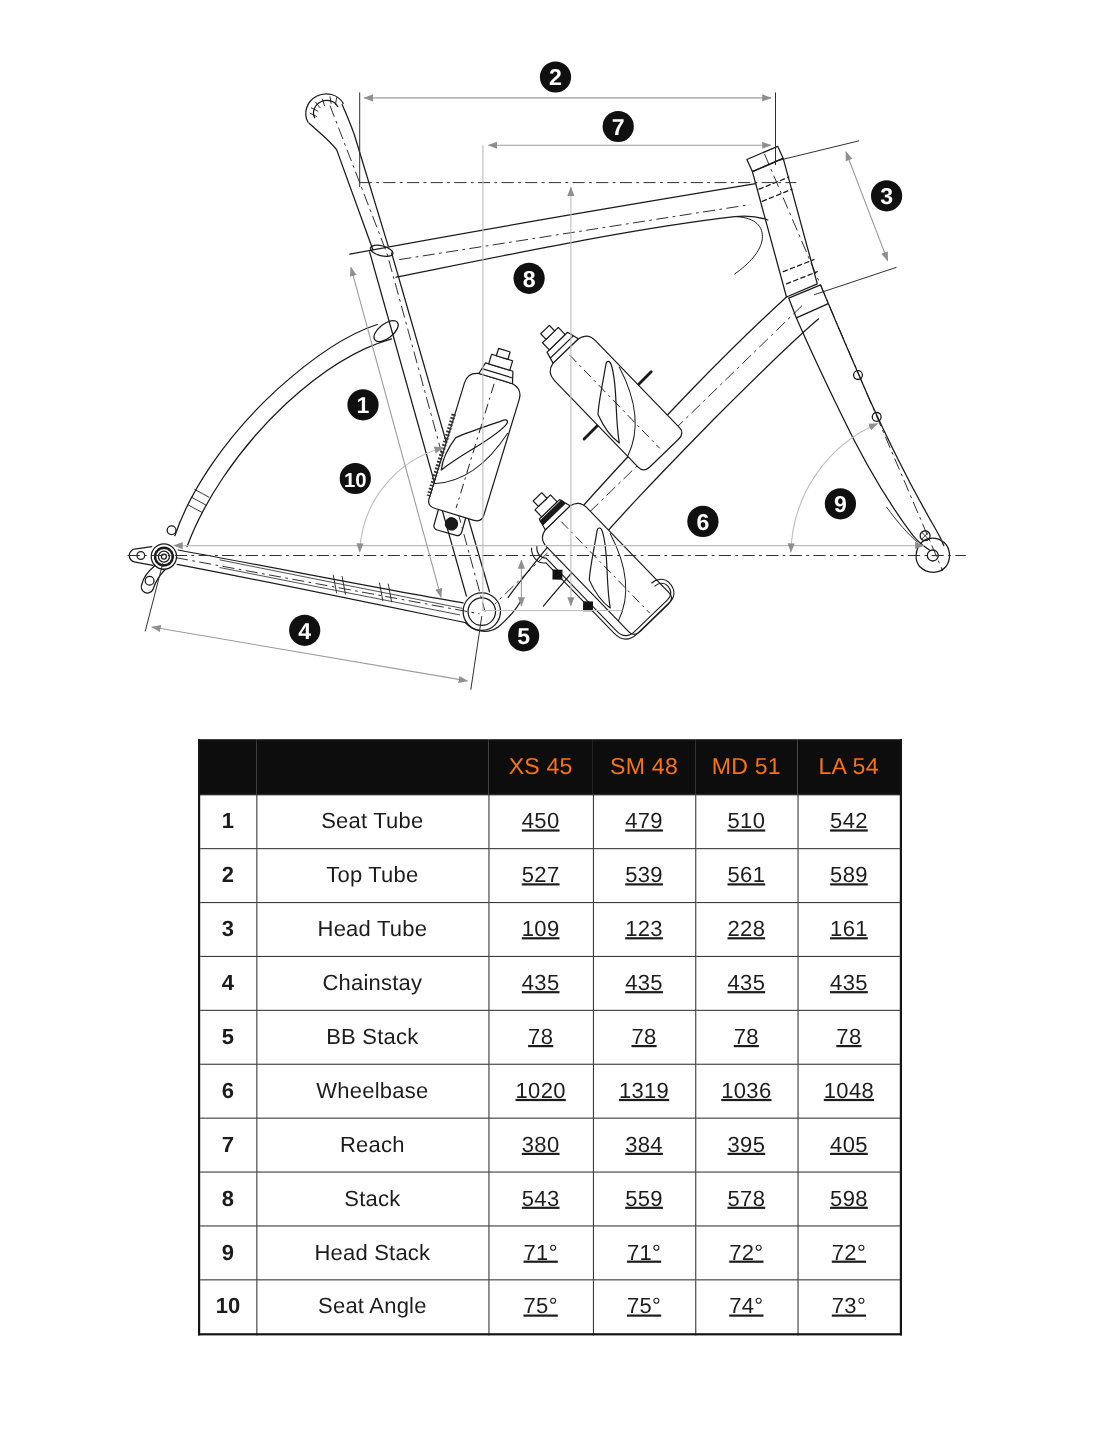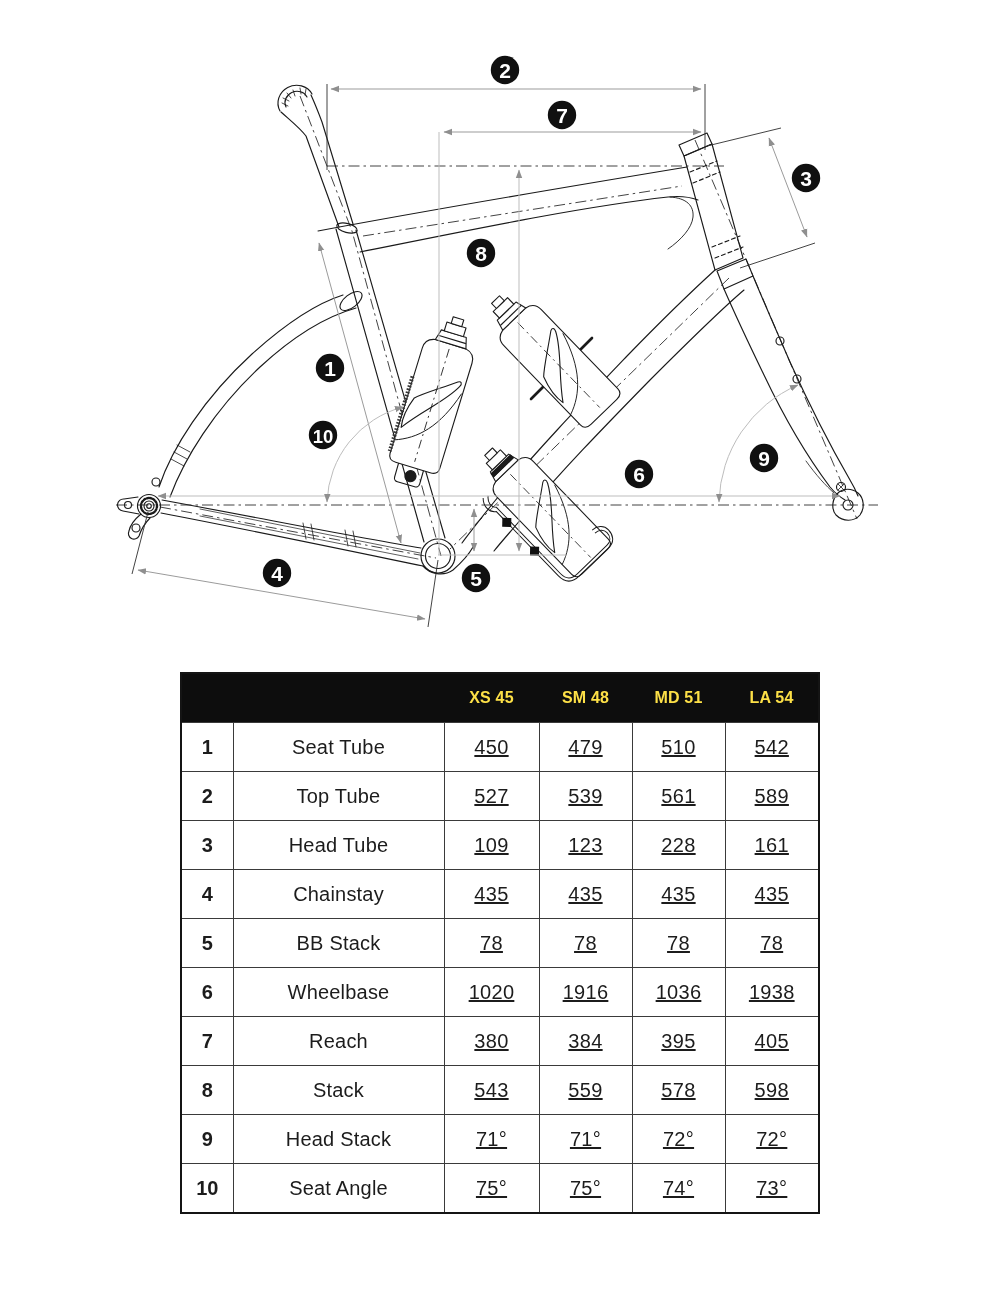--- a/index.html
+++ b/index.html
@@ -1,22 +1,22 @@
 <!DOCTYPE html>
 <html><head>
 <meta charset="utf-8">
 <style>
   html,body{margin:0;padding:0;background:#ffffff;}
   body{width:1000px;height:1300px;position:relative;font-family:"Liberation Sans",sans-serif;}
   .diagram-wrap{position:absolute;left:0;top:0;width:1000px;height:650px;}
   .diagram-wrap svg{display:block;width:1000px;height:650px;}
   table.geo{position:absolute;left:180px;top:672px;width:638px;border-collapse:collapse;
             table-layout:fixed;background:#fff;border:2px solid #141414;}
-  table.geo th{background:#0d0d0d;color:#fde047;height:48px;padding:0;border:0;
-               font-size:16px;font-weight:700;text-align:center;letter-spacing:.2px;}
+  table.geo th{background:#0d0d0d;color:#f97316;height:48px;padding:0;border:0;
+               font-size:21px;font-weight:400;text-align:center;letter-spacing:.2px;}
   table.geo td{height:48px;padding:0;border:1px solid #3a3a3a;text-align:center;
                vertical-align:middle;color:#1c1c1c;font-size:20px;background:#fff;}
   td.c-num{font-weight:700;font-size:21px;}
   td.c-label{text-align:left;padding-left:21px;font-weight:400;font-size:21px;letter-spacing:.2px;}
   td.c-val{font-weight:400;letter-spacing:.3px;text-decoration:underline;}
 </style>
 </head>
 <body>
 
 <div class="diagram-wrap">
@@ -284,23 +284,23 @@
       <td class="c-label">BB Stack</td>
       <td class="c-val">78</td>
       <td class="c-val">78</td>
       <td class="c-val">78</td>
       <td class="c-val">78</td>
     </tr>
     <tr>
       <td class="c-num">6</td>
       <td class="c-label">Wheelbase</td>
       <td class="c-val">1020</td>
-      <td class="c-val">1916</td>
+      <td class="c-val">1319</td>
       <td class="c-val">1036</td>
-      <td class="c-val">1938</td>
+      <td class="c-val">1048</td>
     </tr>
     <tr>
       <td class="c-num">7</td>
       <td class="c-label">Reach</td>
       <td class="c-val">380</td>
       <td class="c-val">384</td>
       <td class="c-val">395</td>
       <td class="c-val">405</td>
     </tr>
     <tr>

